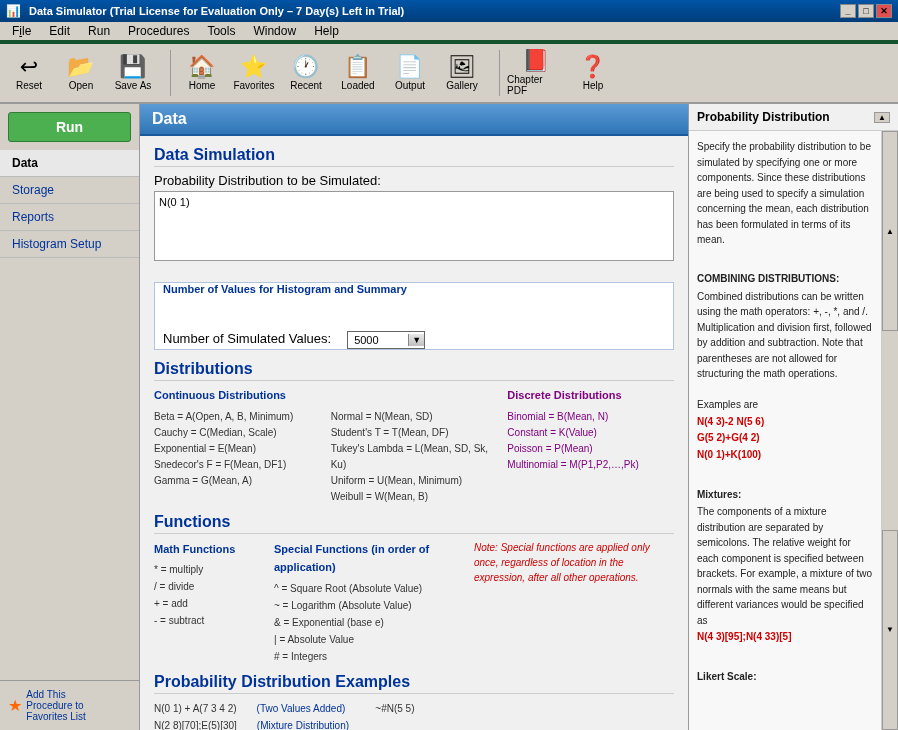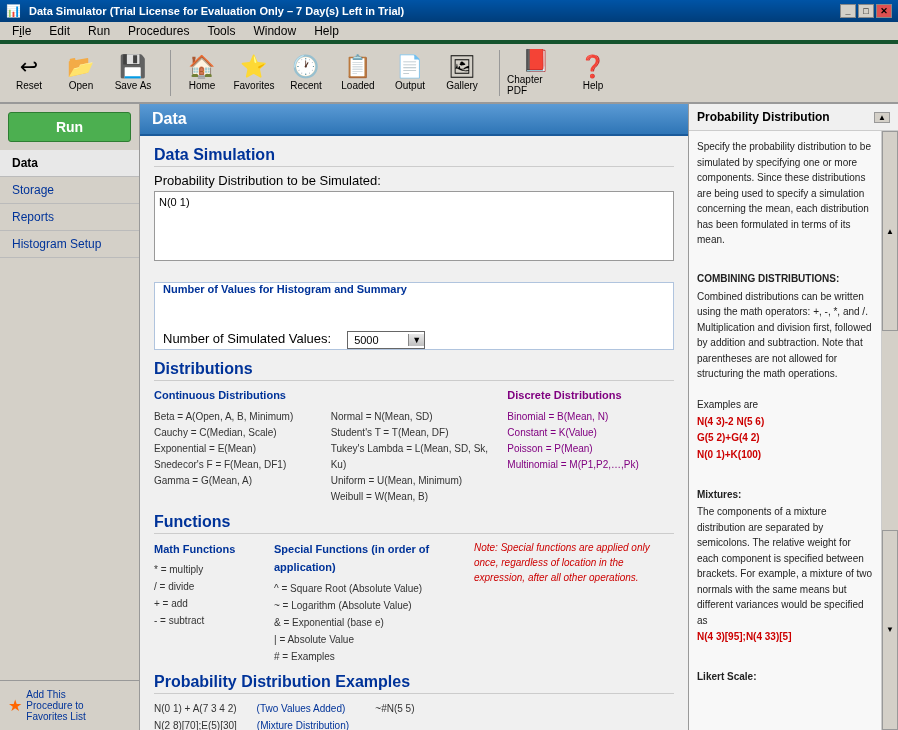--- a/index.html
+++ b/index.html
@@ -396,21 +396,21 @@
             <div>/ = divide</div>
             <div>+ = add</div>
             <div>- = subtract</div>
           </div>
           <div class="func-col" style="flex:1;">
             <div class="func-col-header">Special Functions (in order of application)</div>
             <div>^ = Square Root (Absolute Value)</div>
             <div>~ = Logarithm (Absolute Value)</div>
             <div>&amp; = Exponential (base e)</div>
             <div>| = Absolute Value</div>
-            <div># = Examples</div>
+            <div># = Integers</div>
           </div>
           <div class="func-col" style="width:200px;">
             <div class="func-note">Note: Special functions are applied only once, regardless of location in the expression, after all other operations.</div>
           </div>
         </div>
       </div>
 
       <div class="examples-section">
         <div class="section-title">Probability Distribution Examples</div>
         <div class="examples-table">

